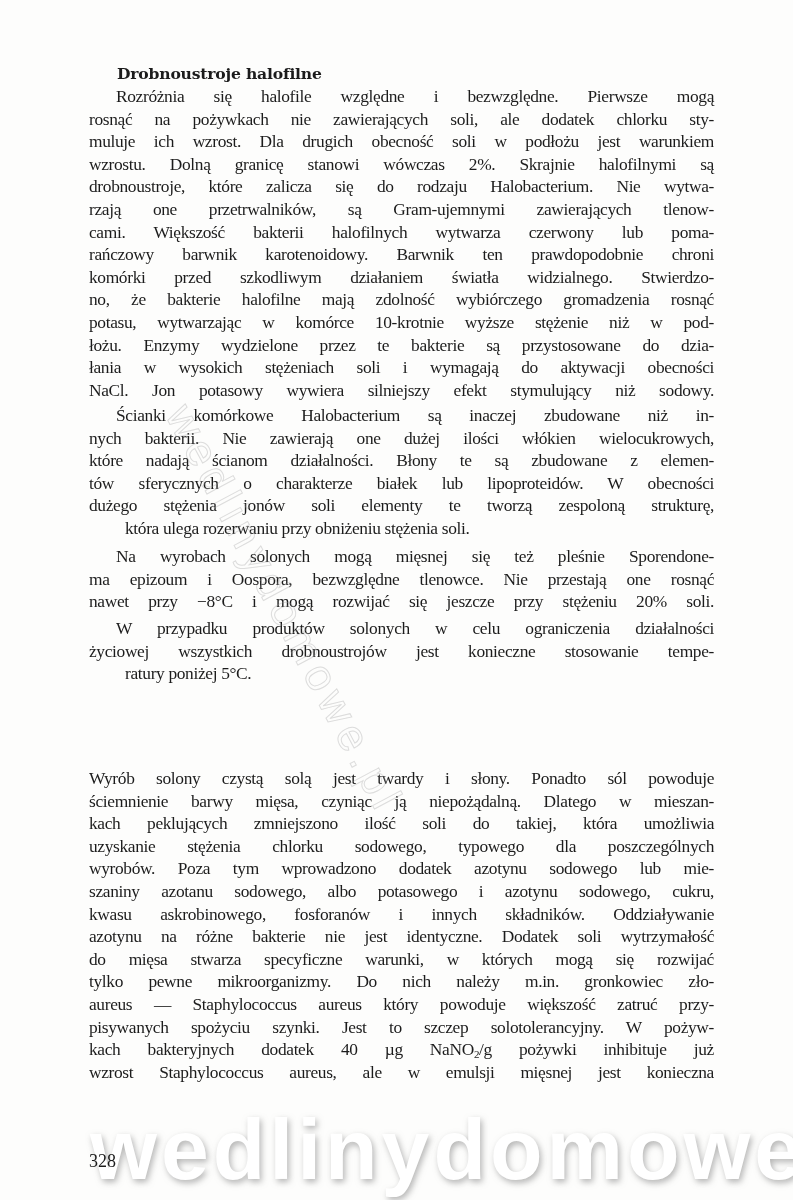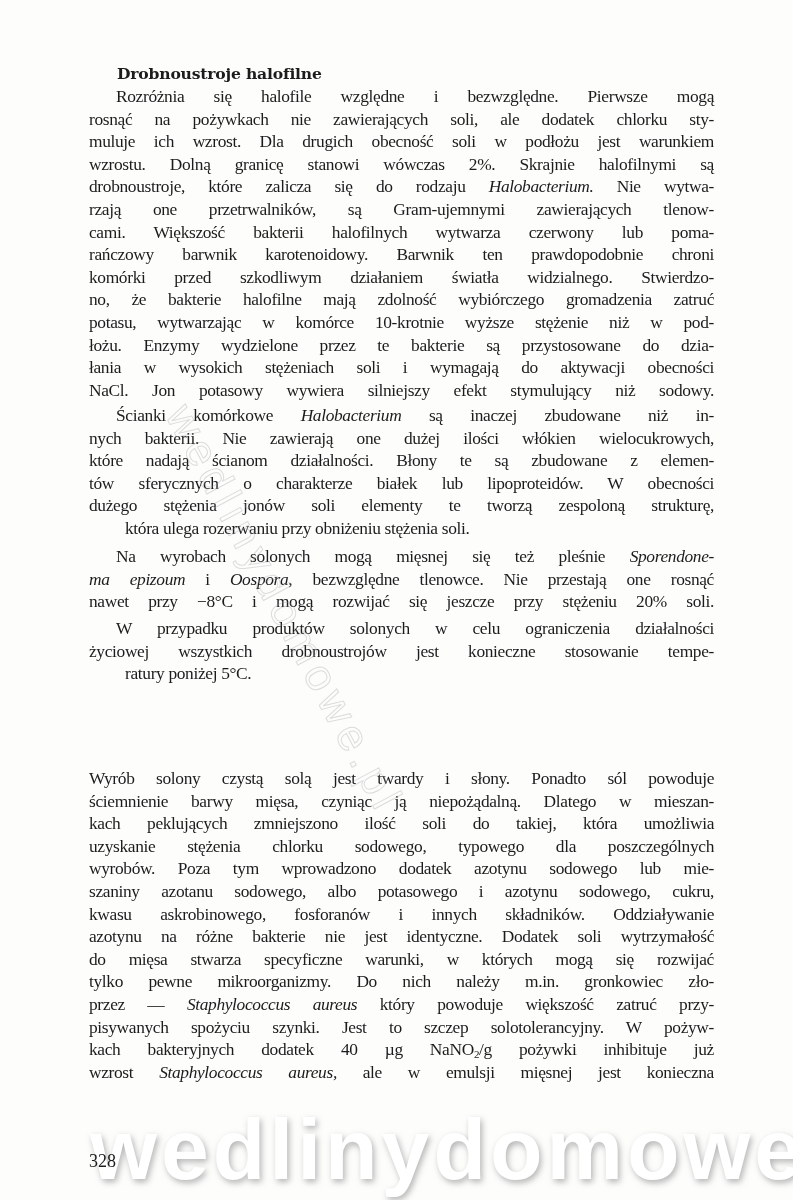--- a/index.html
+++ b/index.html
@@ -10,21 +10,21 @@
   .page { position: absolute; left: 0; top: 16px; width: 793px; height: 890px; padding-left: 48px; }
   .col { position: absolute; left: 89px; width: 625px; }
   .line {
     position: absolute; left: 0; width: 625px; height: 24px;
     font-size: 17.4px; line-height: 24px; white-space: nowrap;
     text-align: justify; text-align-last: justify; letter-spacing: -0.35px;
     font-family: "Liberation Serif", "DejaVu Serif", serif;
   }
   .line.last { text-align-last: left; margin-left: 36px; }
   .line.ind { left: 27px; width: 598px; }
-  .it { font-style: italic; }
+  .it { }
   .heading {
     position: absolute; font-family: "DejaVu Serif", serif; font-weight: bold;
     font-size: 15.6px; line-height: 22px; white-space: nowrap; letter-spacing: -0.2px;
   }
   .pageno {
     position: absolute; left: 89px; top: 1135px; font-size: 18px;
     font-family: Liberation Serif, serif;
   }
   .wm-diag {
     position: absolute; left: 200px; top: 380px; font-family: "Liberation Sans", sans-serif;
@@ -49,21 +49,21 @@
   <div class="col" style="top:68px;">
     <div class="line ind" style="top:0px">Rozróżnia się halofile względne i bezwzględne. Pierwsze mogą</div>
     <div class="line" style="top:22.6px">rosnąć na pożywkach nie zawierających soli, ale dodatek chlorku sty-</div>
     <div class="line" style="top:45.2px">muluje ich wzrost. Dla drugich obecność soli w podłożu jest warunkiem</div>
     <div class="line" style="top:67.8px">wzrostu. Dolną granicę stanowi wówczas 2%. Skrajnie halofilnymi są</div>
     <div class="line" style="top:90.4px"><span>drobnoustroje, które zalicza się do rodzaju </span><span class="it">Halobacterium.</span><span> Nie wytwa-</span></div>
     <div class="line" style="top:113px">rzają one przetrwalników, są Gram-ujemnymi zawierających tlenow-</div>
     <div class="line" style="top:135.6px">cami. Większość bakterii halofilnych wytwarza czerwony lub poma-</div>
     <div class="line" style="top:158.2px">rańczowy barwnik karotenoidowy. Barwnik ten prawdopodobnie chroni</div>
     <div class="line" style="top:180.8px">komórki przed szkodliwym działaniem światła widzialnego. Stwierdzo-</div>
-    <div class="line" style="top:203.4px">no, że bakterie halofilne mają zdolność wybiórczego gromadzenia zatruć</div>
+    <div class="line" style="top:203.4px">no, że bakterie halofilne mają zdolność wybiórczego gromadzenia rosnąć</div>
     <div class="line" style="top:226px">potasu, wytwarzając w komórce 10-krotnie wyższe stężenie niż w pod-</div>
     <div class="line" style="top:248.6px">łożu. Enzymy wydzielone przez te bakterie są przystosowane do dzia-</div>
     <div class="line" style="top:271.2px">łania w wysokich stężeniach soli i wymagają do aktywacji obecności</div>
     <div class="line" style="top:293.8px">NaCl. Jon potasowy wywiera silniejszy efekt stymulujący niż sodowy.</div>
 
     <div class="line ind" style="top:319px"><span>Ścianki komórkowe </span><span class="it">Halobacterium</span><span> są inaczej zbudowane niż in-</span></div>
     <div class="line" style="top:341.6px">nych bakterii. Nie zawierają one dużej ilości włókien wielocukrowych,</div>
     <div class="line" style="top:364.2px">które nadają ścianom działalności. Błony te są zbudowane z elemen-</div>
     <div class="line" style="top:386.8px">tów sferycznych o charakterze białek lub lipoproteidów. W obecności</div>
     <div class="line" style="top:409.4px">dużego stężenia jonów soli elementy te tworzą zespoloną strukturę,</div>
@@ -83,21 +83,21 @@
     <div class="line" style="top:0px">Wyrób solony czystą solą jest twardy i słony. Ponadto sól powoduje</div>
     <div class="line" style="top:22.6px">ściemnienie barwy mięsa, czyniąc ją niepożądalną. Dlatego w mieszan-</div>
     <div class="line" style="top:45.2px">kach peklujących zmniejszono ilość soli do takiej, która umożliwia</div>
     <div class="line" style="top:67.8px">uzyskanie stężenia chlorku sodowego, typowego dla poszczególnych</div>
     <div class="line" style="top:90.4px">wyrobów. Poza tym wprowadzono dodatek azotynu sodowego lub mie-</div>
     <div class="line" style="top:113px">szaniny azotanu sodowego, albo potasowego i azotynu sodowego, cukru,</div>
     <div class="line" style="top:135.6px">kwasu askrobinowego, fosforanów i innych składników. Oddziaływanie</div>
     <div class="line" style="top:158.2px">azotynu na różne bakterie nie jest identyczne. Dodatek soli wytrzymałość</div>
     <div class="line" style="top:180.8px">do mięsa stwarza specyficzne warunki, w których mogą się rozwijać</div>
     <div class="line" style="top:203.4px">tylko pewne mikroorganizmy. Do nich należy m.in. gronkowiec zło-</div>
-    <div class="line" style="top:226px"><span>przez — </span><span class="it">Staphylococcus aureus</span><span> który powoduje większość zatruć przy-</span></div>
+    <div class="line" style="top:226px"><span>aureus — </span><span class="it">Staphylococcus aureus</span><span> który powoduje większość zatruć przy-</span></div>
     <div class="line" style="top:248.6px">pisywanych spożyciu szynki. Jest to szczep solotolerancyjny. W pożyw-</div>
     <div class="line" style="top:271.2px"><span>kach bakteryjnych dodatek 40 µg NaNO</span><sub>2</sub><span>/g pożywki inhibituje już</span></div>
     <div class="line" style="top:293.8px"><span>wzrost </span><span class="it">Staphylococcus aureus,</span><span> ale w emulsji mięsnej jest konieczna</span></div>
   </div>
 
   <div class="wm-diag">wedlinydomowe.pl</div>
   <div class="wm-bottom">wedlinydomowe.pl</div>
 
   <div class="pageno">328</div>
 </div>

